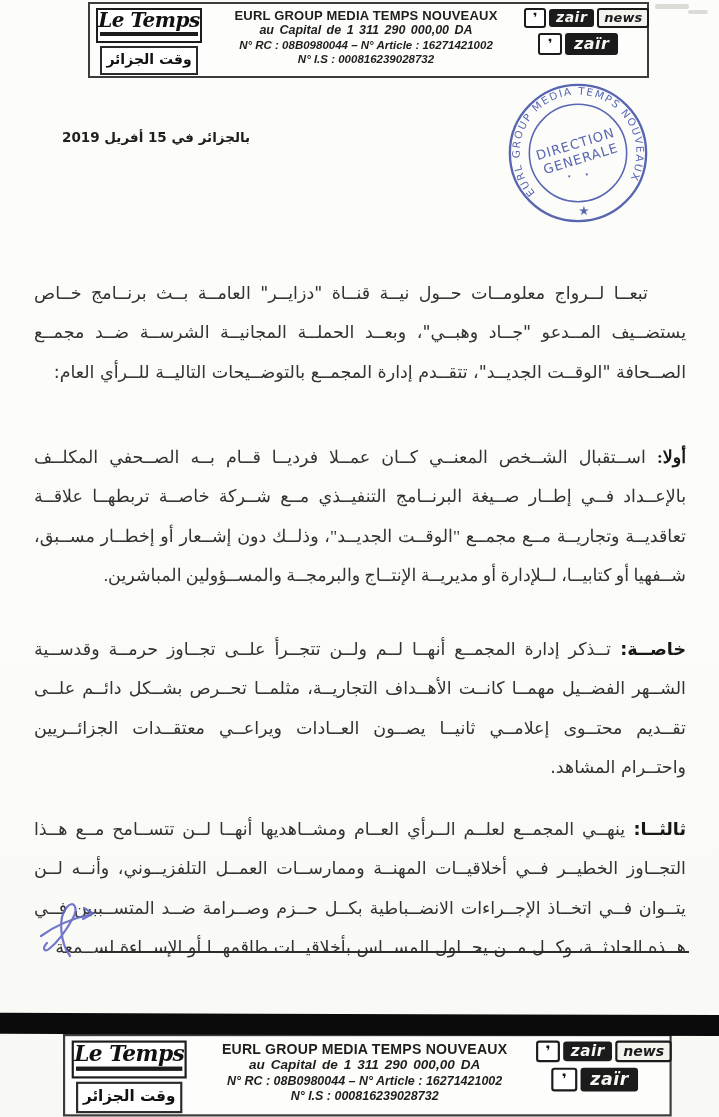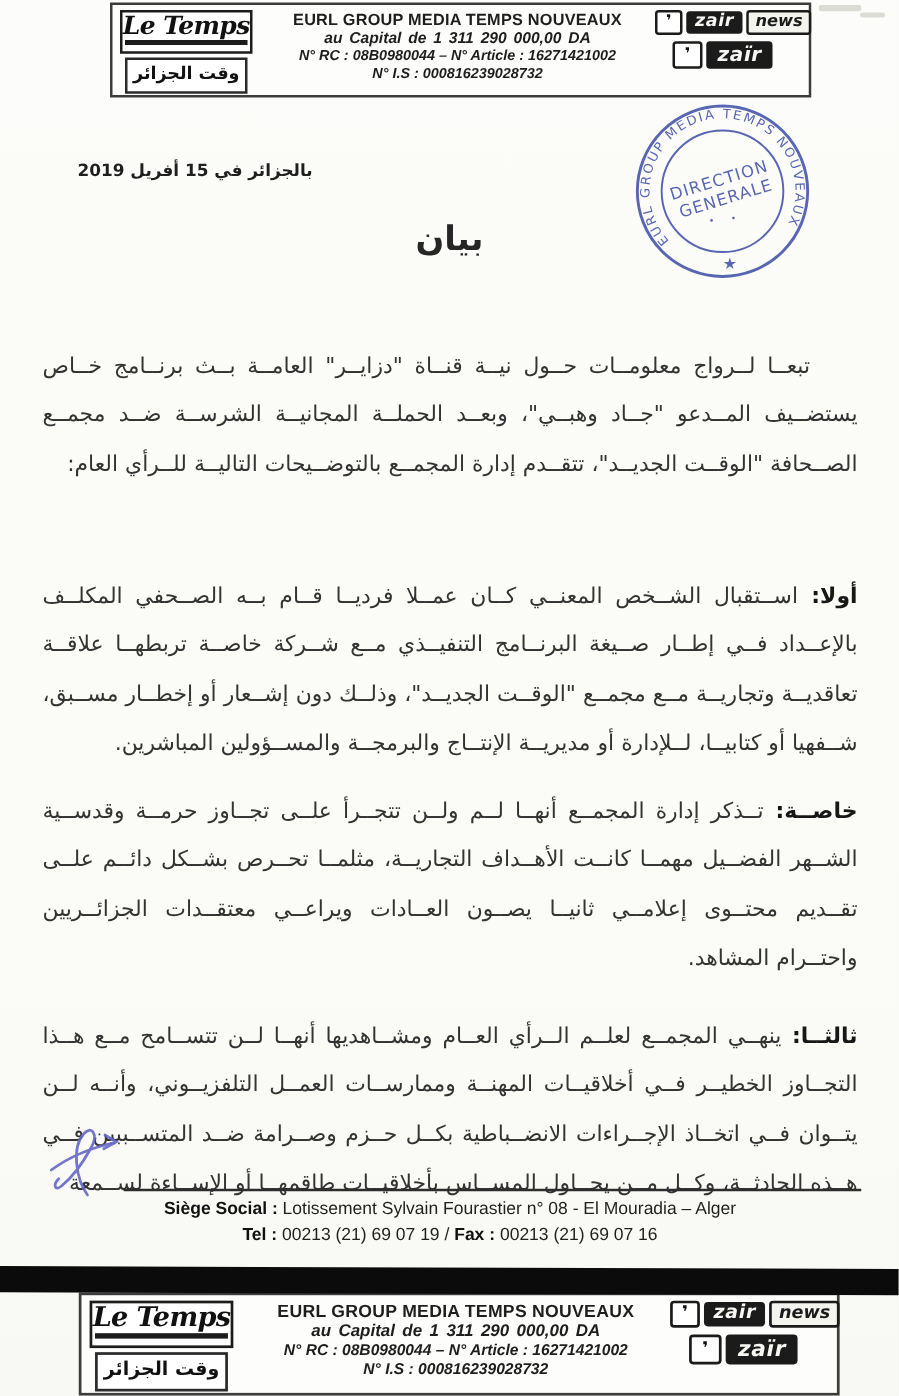--- a/index.html
+++ b/index.html
@@ -38,21 +38,21 @@
 
   
   .date-line { position:absolute; left:62px; top:129px; direction:rtl; text-align:right;
                font:bold 13.5px "DejaVu Sans",sans-serif; color:#1f1f1f; }
   .doc-title { position:absolute; left:0; top:176px; width:100%; text-align:center;
                font:bold 27px "DejaVu Sans",sans-serif; color:#262626; }
   .para { position:absolute; left:34px; width:652px; direction:rtl; text-align:justify; text-align-last:right;
           font:17.5px/39.5px "DejaVu Sans",sans-serif; color:#333; }
   .para b { color:#171717; }
   .p1 { top:256px; text-indent:38px; }
-  .p2 { top:440px; }
+  .p2 { top:420px;font-family:Liberation Serif, serif; }
   .p3 { top:612px; }
   .p4 { top:792px; }
 
   
   .signature { position:absolute; left:36px; top:896px; width:72px; height:66px; }
   .divider { position:absolute; left:99px; top:951px; width:590px; height:2px; background:#2d2d2d; }
   .footer { position:absolute; left:40px; top:956px; width:640px; text-align:center;
             font:14px/21px "Liberation Sans",sans-serif; color:#1f1f1f; }
   .footer b { color:#111; }
 
@@ -107,21 +107,20 @@
     <g transform="rotate(-17 75 75)" fill="#4b5aad" font-family="DejaVu Sans, sans-serif" font-size="13.5" letter-spacing="1" text-anchor="middle">
       <text x="75" y="70">DIRECTION</text>
       <text x="76" y="86">GENERALE</text>
     </g>
     <circle cx="66" cy="99" r="1.1" fill="#4b5aad"></circle>
     <circle cx="84" cy="97" r="1.1" fill="#4b5aad"></circle>
     <text x="81" y="139" fill="#4b5aad" font-size="13" text-anchor="middle">★</text>
   </svg>
 
   <div class="date-line">بالجزائر في 15 أفريل 2019</div>
-  <div class="doc-title">بيان</div>
 
   <p class="para p1">تبعــا لــرواج معلومــات حــول نيــة قنــاة "دزايــر" العامــة بــث برنــامج خــاص يستضــيف المــدعو "جــاد وهبــي"، وبعــد الحملــة المجانيــة الشرســة ضــد مجمــع الصــحافة "الوقــت الجديــد"، تتقــدم إدارة المجمــع بالتوضــيحات التاليــة للــرأي العام:</p>
 
   <p class="para p2">
     <b>أولا: </b><span>اســتقبال الشــخص المعنــي كــان عمــلا فرديــا قــام بــه الصــحفي المكلــف بالإعــداد فــي إطــار صــيغة البرنــامج التنفيــذي مــع شــركة خاصــة تربطهــا علاقــة تعاقديــة وتجاريــة مــع مجمــع "الوقــت الجديــد"، وذلــك دون إشــعار أو إخطــار مســبق، شــفهيا أو كتابيــا، لــلإدارة أو مديريــة الإنتــاج والبرمجــة والمســؤولين المباشرين.</span>
   </p>
 
   <p class="para p3">
     <b>خاصــة: </b><span>تــذكر إدارة المجمــع أنهــا لــم ولــن تتجــرأ علــى تجــاوز حرمــة وقدســية الشــهر الفضــيل مهمــا كانــت الأهــداف التجاريــة، مثلمــا تحــرص بشــكل دائــم علــى تقــديم محتــوى إعلامــي ثانيــا يصــون العــادات ويراعــي معتقــدات الجزائــريين واحتــرام المشاهد.</span>
   </p>
@@ -132,24 +131,20 @@
 
   <svg class="signature" viewBox="0 0 72 66">
     <g fill="none" stroke="#6468c6" stroke-width="2.2" stroke-linecap="round" opacity=".9">
       <path d="M 34 60 C 25 48 21 22 31 11 C 37 4 43 11 37 22 C 31 33 23 45 13 53 C 8 57 6 52 11 47"></path>
       <path d="M 5 40 C 20 29 38 22 56 18"></path>
       <path d="M 48 12 L 57 17.5 L 47 23"></path>
     </g>
   </svg>
 
   <div class="divider"></div>
-  <div class="footer">
-    <div><b>Siège Social :</b><span> Lotissement Sylvain Fourastier n° 08 - El Mouradia – Alger</span></div>
-    <div><b>Tel :</b><span> 00213 (21) 69 07 19 / </span><b>Fax :</b><span> 00213 (21) 69 07 16</span></div>
-  </div>
 
   <div class="band"></div>
 
   <div class="page2">
     <div class="letterhead">
       <div class="lt-box">
         <div class="lt-text">Le Temps</div>
         <div class="lt-bar"></div>
       </div>
       <div class="waqt-box">وقت الجزائر</div>

